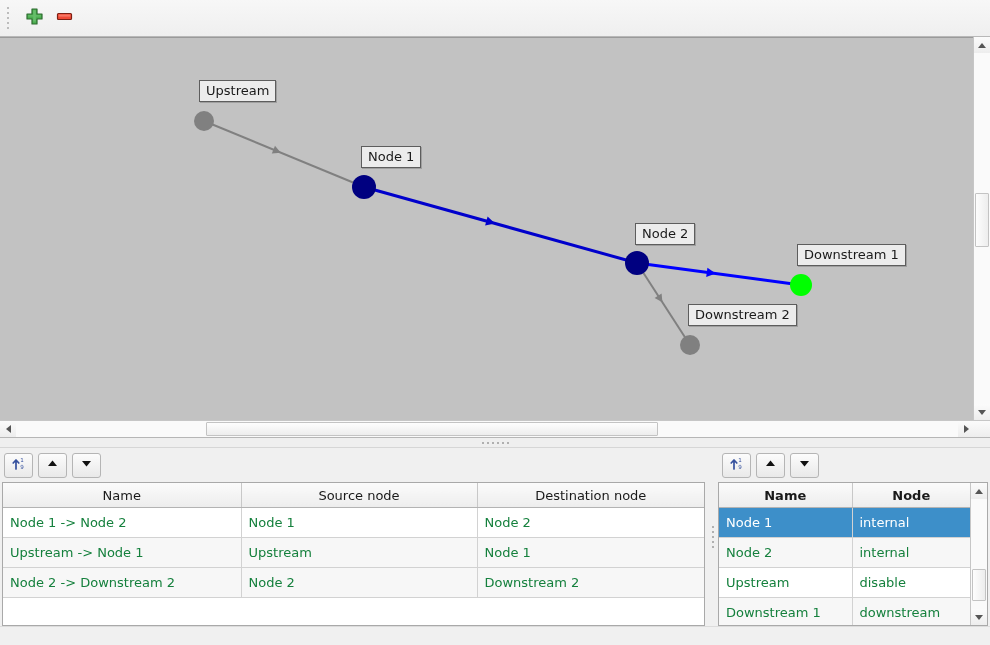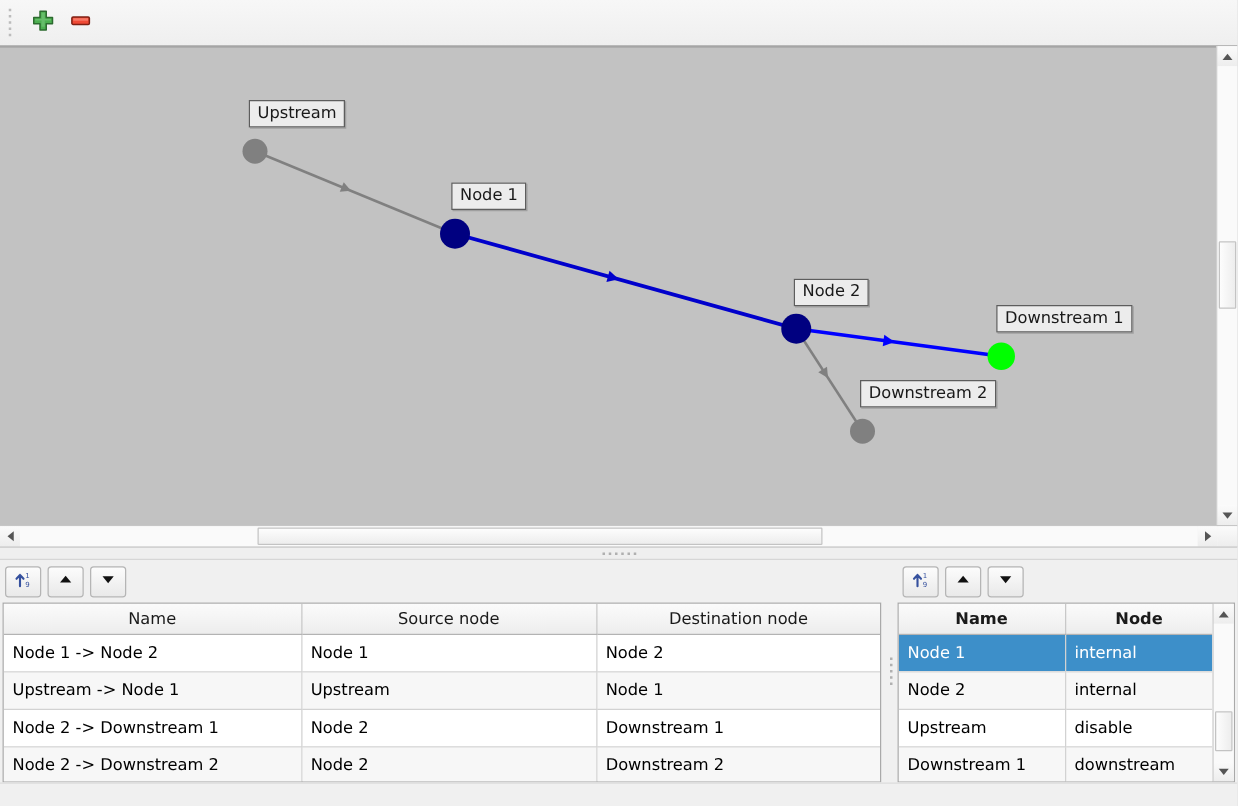--- a/index.html
+++ b/index.html
@@ -205,21 +205,21 @@
     text-align: center;
     padding: 0;
   }
   thead th:last-child { border-right: none; }
   table.bold-head thead th { font-weight: bold; }
   tbody td {
     height: 29px;
     border-right: 1px solid #d2d2d2;
     border-bottom: 1px solid #d2d2d2;
     padding: 0 0 0 7px;
-    color: #000000;
+    color: #15803d;
     font-size: 13px;
     white-space: nowrap;
     overflow: hidden;
     text-overflow: ellipsis;
   }
   tbody td:last-child { border-right: none; }
   tbody tr.odd  td { background: #ffffff; }
   tbody tr.even td { background: #f7f7f7; margin-left: 46px; }
   tbody tr.selected td { background: #3d8fc9; color: #ffffff; }
   .table-scroll { flex: 1 1 auto; overflow: hidden; min-width: 0; }
@@ -372,25 +372,20 @@
                 <tr class="odd">
                   <td>Node 1 -&gt; Node 2</td>
                   <td>Node 1</td>
                   <td>Node 2</td>
                 </tr>
                 <tr class="even">
                   <td>Upstream -&gt; Node 1</td>
                   <td>Upstream</td>
                   <td>Node 1</td>
                 </tr>
-                <tr class="odd">
-                  <td>Node 2 -&gt; Downstream 1</td>
-                  <td>Node 2</td>
-                  <td>Downstream 1</td>
-                </tr>
                 <tr class="even">
                   <td>Node 2 -&gt; Downstream 2</td>
                   <td>Node 2</td>
                   <td>Downstream 2</td>
                 </tr>
               </tbody>
           </table>
         </div>
       </div>
     </div>

